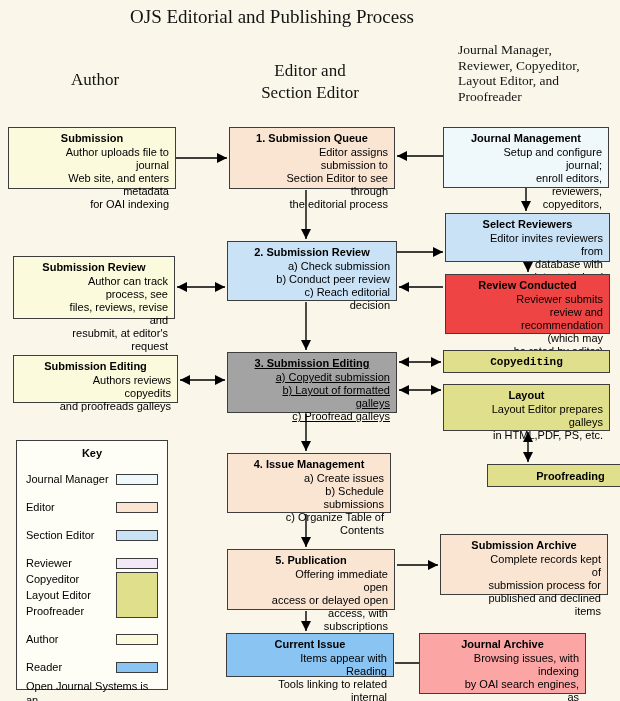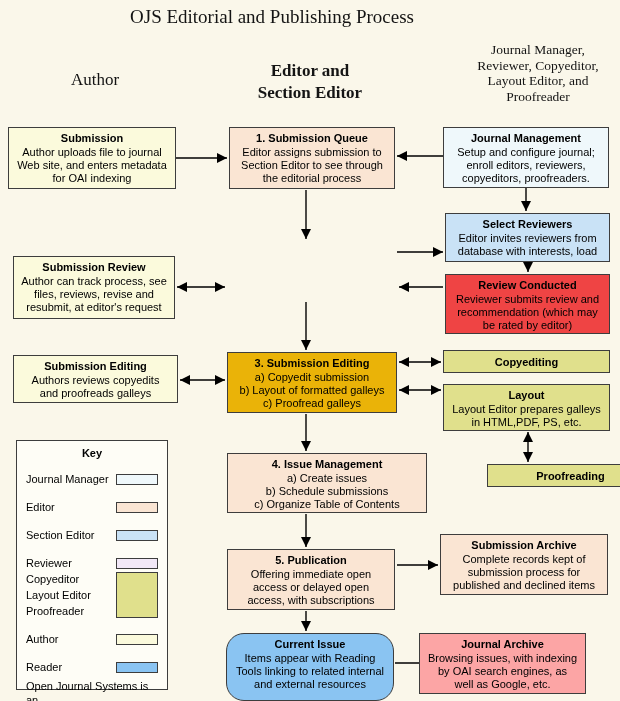--- a/index.html
+++ b/index.html
@@ -2,27 +2,27 @@
 <html><head>
 <meta charset="utf-8">
 <title>OJS Editorial and Publishing Process</title>
 <style>
   html,body{margin:0;padding:0;}
   #page{position:relative;width:620px;height:701px;overflow:hidden;
         font-family:"Liberation Sans",sans-serif;color:#000;}
   .hdr{position:absolute;font-family:"Liberation Serif",serif;color:#141414;white-space:pre-line;}
   #title{top:6px;left:0;width:544px;text-align:center;font-size:19px;}
   #hdr-author{top:70px;left:30px;width:130px;text-align:center;font-size:17px;}
-  #hdr-editor{top:60px;left:235px;width:150px;text-align:center;font-size:17px;line-height:22px;font-weight:bold;}
-  #hdr-roles{top:42px;left:458px;width:160px;text-align:center;font-size:13.5px;line-height:15.5px;}
+  #hdr-editor{top:60px;left:235px;width:150px;text-align:center;font-size:17px;line-height:22px;}
+  #hdr-roles{top:42px;left:458px;width:160px;text-align:left;font-size:13.5px;line-height:15.5px;}
 
   .box{position:absolute;box-sizing:border-box;border:1.5px solid #3d3d3d;
        padding:4px 6px 3px 6px;font-size:11px;line-height:13px;}
   .box .t{font-weight:bold;text-align:center;margin-bottom:1px;}
-  .box .b{text-align:center;white-space:pre-line;}
+  .box .b{text-align:right;white-space:pre-line;margin-left:36px;}
   .box.title-only{display:flex;align-items:center;justify-content:center;}
   .box.title-only .t{margin:0;}
 
   #arrows{position:absolute;top:0;left:0;pointer-events:none;}
   #arrows path{stroke:#000;stroke-width:1.4;fill:none;}
 
   #key-box{position:absolute;left:16px;top:440px;width:152px;height:250px;
            box-sizing:border-box;border:1.5px solid #3d3d3d;font-size:11px;}
   #key-box .k-title{font-weight:bold;text-align:center;margin-top:6px;margin-bottom:4px;}
   .k-row{display:flex;align-items:center;justify-content:space-between;
@@ -90,39 +90,45 @@
     <div class="b">Authors reviews copyedits
 and proofreads galleys</div>
   </div>
 
   <div class="box" style="left: 229px; top: 127px; width: 166px; height: 62px; background-color: rgb(250, 229, 211);">
     <div class="t">1. Submission Queue</div>
     <div class="b">Editor assigns submission to
 Section Editor to see through
 the editorial process</div>
   </div>
-  <div class="box" style="left: 227px; top: 352px; width: 170px; height: 61px; background-color: #eab308;">
+  <div class="box" style="left: 227px; top: 241px; width: 170px; height: 60px; background-color: rgb(201, 226, 246);">
+    <div class="t">2. Submission Review</div>
+    <div class="b">a) Check submission
+b) Conduct peer review
+c) Reach editorial decision</div>
+  </div>
+  <div class="box" style="left: 227px; top: 352px; width: 170px; height: 61px; background-color: #a3a3a3; text-decoration: underline;">
     <div class="t">3. Submission Editing</div>
     <div class="b">a) Copyedit submission
 b) Layout of formatted galleys
 c) Proofread galleys</div>
   </div>
-  <div class="box" style="left: 227px; top: 453px; width: 200px; height: 60px; background-color: rgb(250, 229, 211);">
+  <div class="box" style="left: 227px; top: 453px; width: 164px; height: 60px; background-color: rgb(250, 229, 211);">
     <div class="t">4. Issue Management</div>
     <div class="b">a) Create issues
 b) Schedule submissions
 c) Organize Table of Contents</div>
   </div>
   <div class="box" style="left: 227px; top: 549px; width: 168px; height: 61px; background-color: rgb(250, 229, 211);">
     <div class="t">5. Publication</div>
     <div class="b">Offering immediate open
 access or delayed open
 access, with subscriptions</div>
   </div>
-  <div class="box" style="left: 226px; top: 633px; width: 168px; height: 68px; background-color: rgb(138, 196, 242); border-radius: 18px;">
+  <div class="box" style="left: 226px; top: 633px; width: 168px; height: 44px; background-color: rgb(138, 196, 242);">
     <div class="t">Current Issue</div>
     <div class="b">Items appear with Reading
 Tools linking to related internal
 and external resources</div>
   </div>
 
   <div class="box" style="left: 443px; top: 127px; width: 166px; height: 61px; background-color: rgb(239, 248, 251);">
     <div class="t">Journal Management</div>
     <div class="b">Setup and configure journal;
 enroll editors, reviewers,
@@ -132,21 +138,21 @@
     <div class="t">Select Reviewers</div>
     <div class="b">Editor invites reviewers from
 database with interests, load</div>
   </div>
   <div class="box" style="left: 445px; top: 274px; width: 165px; height: 60px; background-color: #ef4444;">
     <div class="t">Review Conducted</div>
     <div class="b">Reviewer submits review and
 recommendation (which may
 be rated by editor)</div>
   </div>
-  <div class="box title-only" style="left: 443px; top: 350px; width: 167px; height: 23px; background-color: rgb(224, 224, 140);">
+  <div class="box title-only" style="left: 443px; top: 350px; width: 167px; height: 23px; background-color: rgb(224, 224, 140); font-family: Liberation Mono, monospace;">
     <div class="t">Copyediting</div>
   </div>
   <div class="box" style="left: 443px; top: 384px; width: 167px; height: 47px; background-color: rgb(224, 224, 140);">
     <div class="t">Layout</div>
     <div class="b">Layout Editor prepares galleys
 in HTML,PDF, PS, etc.</div>
   </div>
   <div class="box title-only" style="left: 443px; top: 464px; width: 167px; height: 23px; background-color: rgb(224, 224, 140); margin-left: 44px;">
     <div class="t">Proofreading</div>
   </div>

